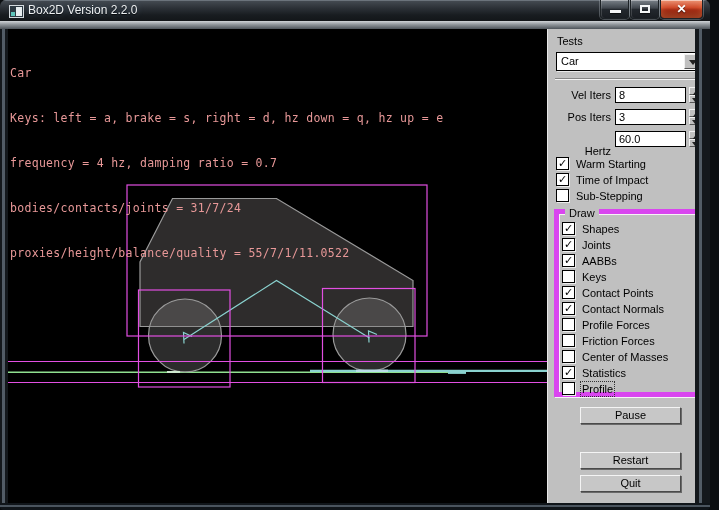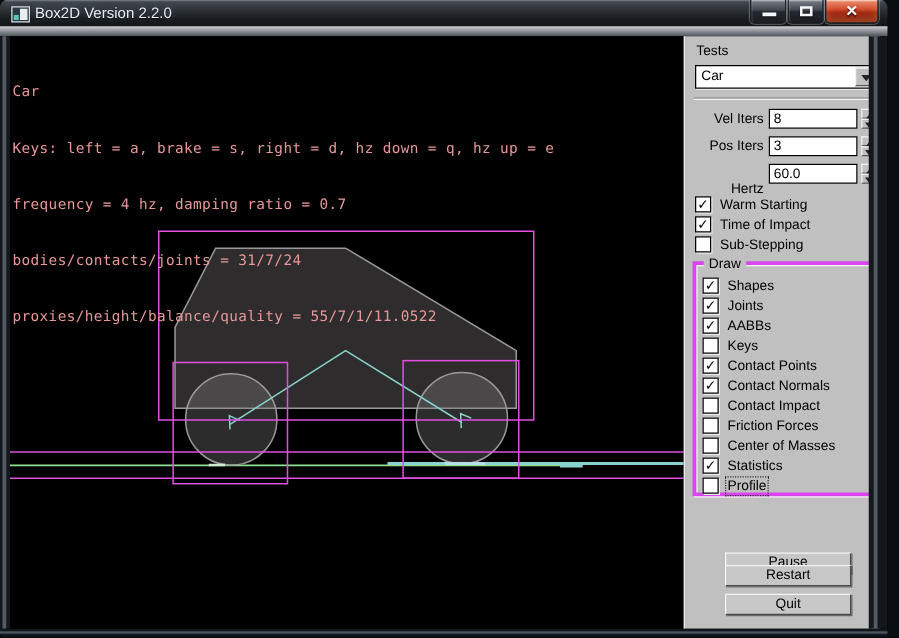--- a/index.html
+++ b/index.html
@@ -89,21 +89,21 @@
   .spin{position:absolute;left:141px;width:12px;height:16px;}
   .spin i{position:absolute;left:0;width:12px;height:8px;background:#c0c0c0;border:1px solid;border-color:#f2f2f2 #555 #555 #f2f2f2;}
   .spin i.up{top:0;} .spin i.dn{top:8px;}
   .spin i.up::after{content:"";position:absolute;left:2px;top:1px;border:3px solid transparent;border-bottom:4px solid #222;}
   .spin i.dn::after{content:"";position:absolute;left:2px;top:2px;border:3px solid transparent;border-top:4px solid #222;}
   .cb{position:absolute;height:14px;white-space:nowrap;}
   .cbbox{position:absolute;left:0;top:0;width:13px;height:13px;background:#fff;border:1px solid #000;
          box-shadow:1px 1px 0 #ececec;font:bold 11px/12px "DejaVu Sans",sans-serif;text-align:center;color:#000;}
   .cbtext{position:absolute;left:20px;top:1px;}
   .cbtext.focus{outline:1px dotted #333;outline-offset:1px;}
-  .group{position:absolute;left:6px;top:180px;width:146px;height:188px;border:3px solid #d946ef;box-shadow:1px 1px 0 #f5f5f5,inset 1px 1px 0 #f5f5f5;}
+  .group{position:absolute;left:6px;top:180px;width:146px;height:188px;border:5px solid #d946ef;box-shadow:1px 1px 0 #f5f5f5,inset 1px 1px 0 #f5f5f5;}
   .group-title{position:absolute;left:6px;top:-7px;background:#c0c0c0;padding:0 4px;}
   .pbtn{position:absolute;left:32px;width:101px;height:17px;background:#c7c7c7;
         border:1px solid;border-color:#f4f4f4 #4a4a4a #4a4a4a #f4f4f4;box-shadow:1px 1px 0 rgba(0,0,0,.45);
         text-align:center;line-height:15px;font-size:11px;cursor:default;}
 </style>
 </head>
 <body>
 
 <div id="window">
 
@@ -225,40 +225,40 @@
     <div class="cb" style="left:14px;top:257px;">
       <span class="cbbox on">✓</span>
       <span class="cbtext">Contact Points</span>
     </div>
     <div class="cb" style="left:14px;top:273px;">
       <span class="cbbox on">✓</span>
       <span class="cbtext">Contact Normals</span>
     </div>
     <div class="cb" style="left:14px;top:289px;">
       <span class="cbbox"></span>
-      <span class="cbtext">Contact Impact</span>
+      <span class="cbtext">Profile Forces</span>
     </div>
     <div class="cb" style="left:14px;top:305px;">
       <span class="cbbox"></span>
       <span class="cbtext">Friction Forces</span>
     </div>
     <div class="cb" style="left:14px;top:321px;">
       <span class="cbbox"></span>
       <span class="cbtext">Center of Masses</span>
     </div>
     <div class="cb" style="left:14px;top:337px;">
       <span class="cbbox on">✓</span>
       <span class="cbtext">Statistics</span>
     </div>
     <div class="cb" style="left:14px;top:353px;">
       <span class="cbbox"></span>
       <span class="cbtext focus">Profile</span>
     </div>
 
-    <div class="pbtn" style="top:378px;margin-top:35px;">Pause</div>
+    <div class="pbtn" style="top:378px;">Pause</div>
     <div class="pbtn" style="top:423px;">Restart</div>
     <div class="pbtn" style="top:446px;">Quit</div>
   </div>
 
   <div class="b-left"></div>
   <div class="b-right"></div>
   <div class="b-bottom"></div>
 </div>
 
 </body></html>

